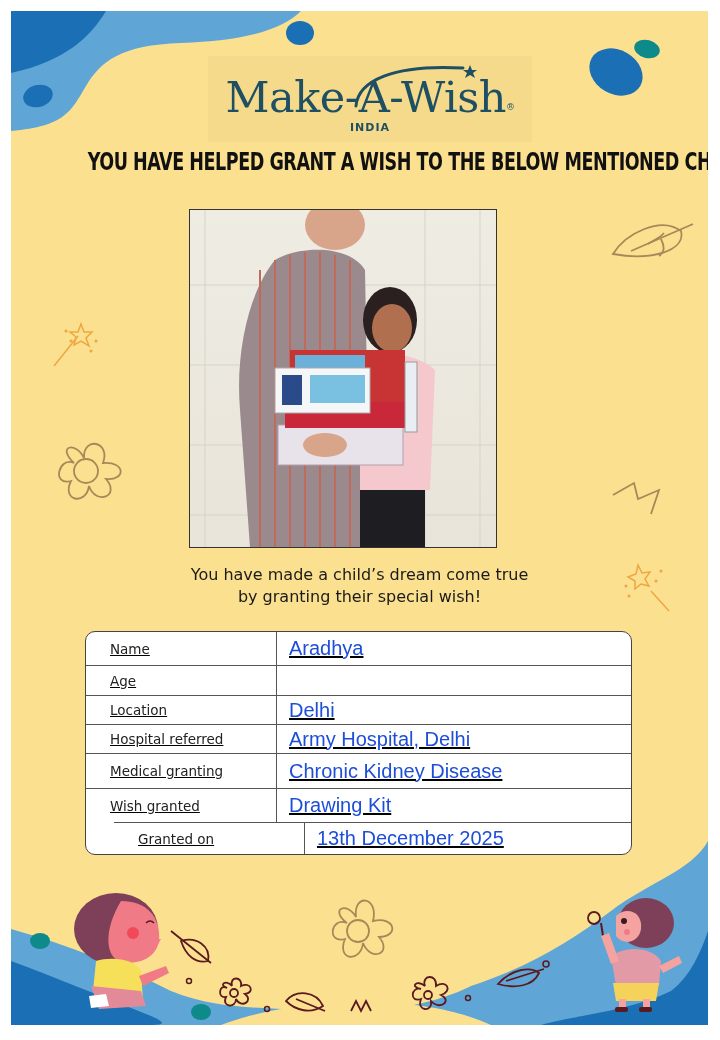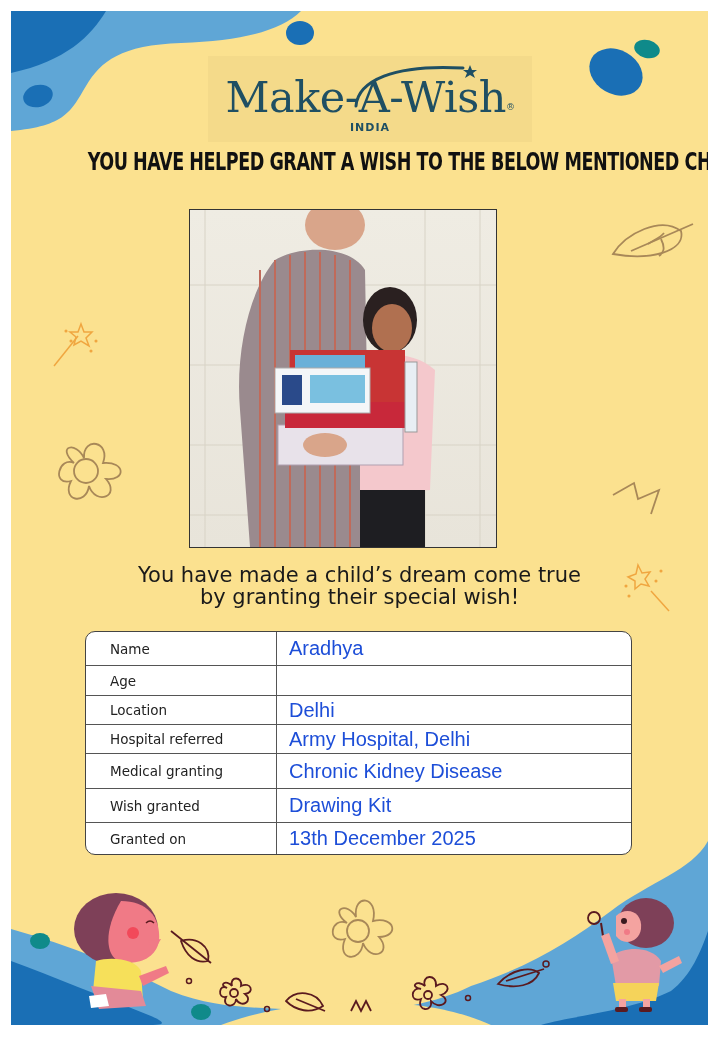--- a/index.html
+++ b/index.html
@@ -5,28 +5,28 @@
   html, body { margin: 0; padding: 0; background: #ffffff; }
   body { width: 720px; height: 1040px; position: relative; overflow: hidden; font-family: "Liberation Sans", sans-serif; }
   .card { position: absolute; left: 11px; top: 11px; width: 697px; height: 1014px; background: #fbe18f; overflow: hidden; }
   .deco { position: absolute; left: 0; top: 0; width: 697px; height: 1014px; pointer-events: none; }
   .logo-box { position: absolute; left: 197px; top: 45px; width: 324px; height: 86px; background: #f4da8a; }
   .logo-main { position: absolute; left: 0; top: 16px; width: 324px; text-align: center; font-family: "DejaVu Serif", serif; font-size: 43px; color: #1f4f63; letter-spacing: -0.5px; }
   .logo-sub { position: absolute; left: 0; top: 65px; width: 324px; text-align: center; font-family: "DejaVu Sans", sans-serif; font-weight: bold; font-size: 11px; color: #1f4f63; letter-spacing: 1px; }
   .logo-reg { font-size: 9px; vertical-align: 2px; }
   .headline { position: absolute; left: 0; top: 136px; width: 697px; text-align: center; font-family: "DejaVu Sans Condensed", "DejaVu Sans", sans-serif; font-weight: bold; font-size: 25px; color: #111; letter-spacing: -0.6px; transform: scaleX(0.78); transform-origin: center; white-space: nowrap; }
   .photo { position: absolute; left: 178px; top: 198px; width: 306px; height: 337px; border: 1px solid #333; background: linear-gradient(180deg, #efece3 0%, #e8e4da 100%); overflow: hidden; }
-  .tagline { position: absolute; left: 0; top: 553px; width: 697px; text-align: center; font-family: "DejaVu Sans", sans-serif; font-size: 21px; line-height: 22px; color: #1a1a1a; }
+  .tagline { position: absolute; left: 0; top: 553px; width: 697px; text-align: center; font-family: "DejaVu Sans", sans-serif; font-size: 16px; line-height: 22px; color: #1a1a1a; }
   .info-table { position: absolute; left: 74px; top: 620px; width: 545px; border: 1.5px solid #444; border-radius: 10px; background: #fff; overflow: hidden; }
-  .info-row { display: flex; border-top: 1.5px solid #555; }
+  .info-row { display: flex; border-top: 1.5px solid #555; text-decoration: underline; }
   .info-row:first-child { border-top: none; }
   .info-label { width: 191px; padding-left: 24px; box-sizing: border-box; border-right: 1.5px solid #555; font-family: "DejaVu Sans", sans-serif; font-size: 13.5px; color: #222; display: flex; align-items: center; }
   .info-value { flex: 1; padding-left: 12px; font-family: "Liberation Sans", sans-serif; font-size: 20px; color: #1d4ed8; display: flex; align-items: center; }
   .r0 { height: 33px; } .r1 { height: 29px; } .r2 { height: 28px; } .r3 { height: 28px; }
-  .r4 { height: 34px; } .r5 { height: 33px; } .r6 { height: 31px; }
+  .r4 { height: 34px; } .r5 { height: 33px; } .r6 { height: 31px; margin-left: 28px; }
 </style>
 </head>
 <body>
 
 <div class="card">
 
   <svg class="deco" viewBox="0 0 697 1014">
 
     <path d="M0,0 L290,0 C270,20 230,30 170,32 C110,34 90,50 75,75 C60,100 55,115 0,120 Z" fill="#5fa6d6"></path>
     <path d="M0,0 L95,0 C80,25 55,50 0,62 Z" fill="#1a6fb5"></path>

